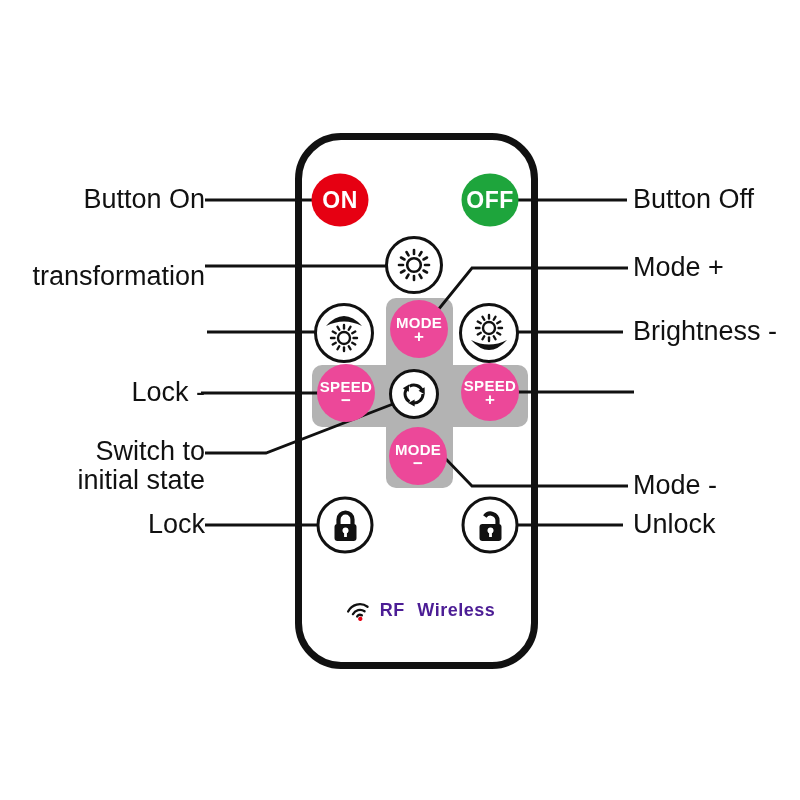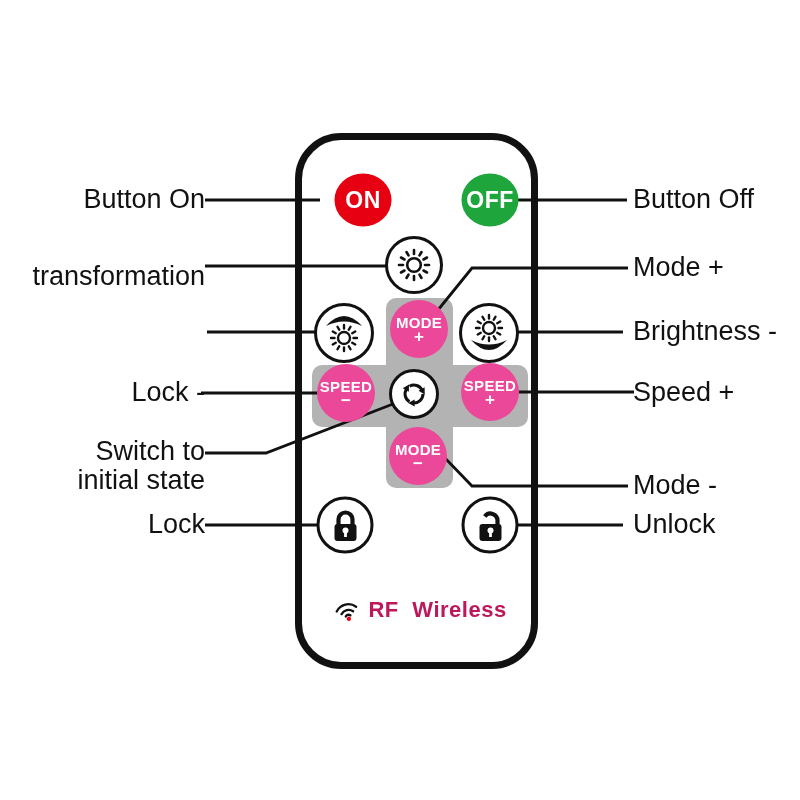--- a/index.html
+++ b/index.html
@@ -23,21 +23,21 @@
   
   .lines { position:absolute; left:0; top:0; z-index:3; }
 
   
   .btn {
     position:absolute; transform:translate(-50%,-50%); border-radius:50%;
     display:flex; flex-direction:column; align-items:center; justify-content:center;
     z-index:4; cursor:pointer;
   }
   .btn-power { width:57px; height:53px; color:#ffffff; font-weight:bold; font-size:23px; letter-spacing:0.5px; }
-  .btn-on  { left:363px; top:200px; background:#e60012; }
+  .btn-on  { left:340px; top:200px; background:#e60012; }
   .btn-off { left:490px; top:200px; background:#1ea53c;align-items:center; }
 
   .btn-outline { background:#ffffff; border:3px solid #111111; }
   .btn-auto   { left:414px; top:265px; width:58px; height:58px; }
   .btn-br-up  { left:344px; top:333px; width:60px; height:60px; }
   .btn-br-dn  { left:489px; top:333px; width:60px; height:60px; }
   .btn-reset  { left:414px; top:394px; width:50px; height:50px; }
   .btn-lock   { left:345px; top:525px; width:57px; height:57px; }
   .btn-unlock { left:490px; top:525px; width:57px; height:57px; }
 
@@ -55,21 +55,21 @@
     white-space:nowrap; line-height:1.08; z-index:5;
   }
   .lbl-left  { right:595px; text-align:right; }
   .lbl-right { left:633px; text-align:left; }
 
   
   .brand {
     position:absolute; left:420px; top:610px; transform:translate(-50%,-50%);
     display:flex; align-items:center; gap:7px; z-index:5;
   }
-  .brand-text { font-size:22px; font-weight:bold; color:#be185d; letter-spacing:0.5px; word-spacing:7px; }
+  .brand-text { font-size:18px; font-weight:bold; color:#4c1d95; letter-spacing:0.5px; word-spacing:7px; }
 
   
   .watermark {
     position:absolute; left:400px; top:417px; transform:translate(-50%,-50%);
     font-size:70px; font-weight:bold; white-space:nowrap; letter-spacing:0px;
     color:rgba(187,187,187,0.42); text-shadow:2px 2px 1px rgba(255,255,255,0.75);
     z-index:6; pointer-events:none;
   }
 </style>
 </head>
@@ -239,18 +239,17 @@
   <div class="lbl lbl-left" style="top:393px">Lock -</div>
   <div class="lbl lbl-left" style="top:466px">
     <div>Switch to</div>
     <div>initial state</div>
   </div>
   <div class="lbl lbl-left" style="top:525px">Lock</div>
 
   <div class="lbl lbl-right" style="top:200px">Button Off</div>
   <div class="lbl lbl-right" style="top:268px">Mode +</div>
   <div class="lbl lbl-right" style="top:332px">Brightness -</div>
-  <div class="lbl lbl-right" style="top:393px">Speed +</div>
   <div class="lbl lbl-right" style="top:486px">Mode -</div>
   <div class="lbl lbl-right" style="top:525px">Unlock</div>
 
 
 </div>
 
 </body></html>

